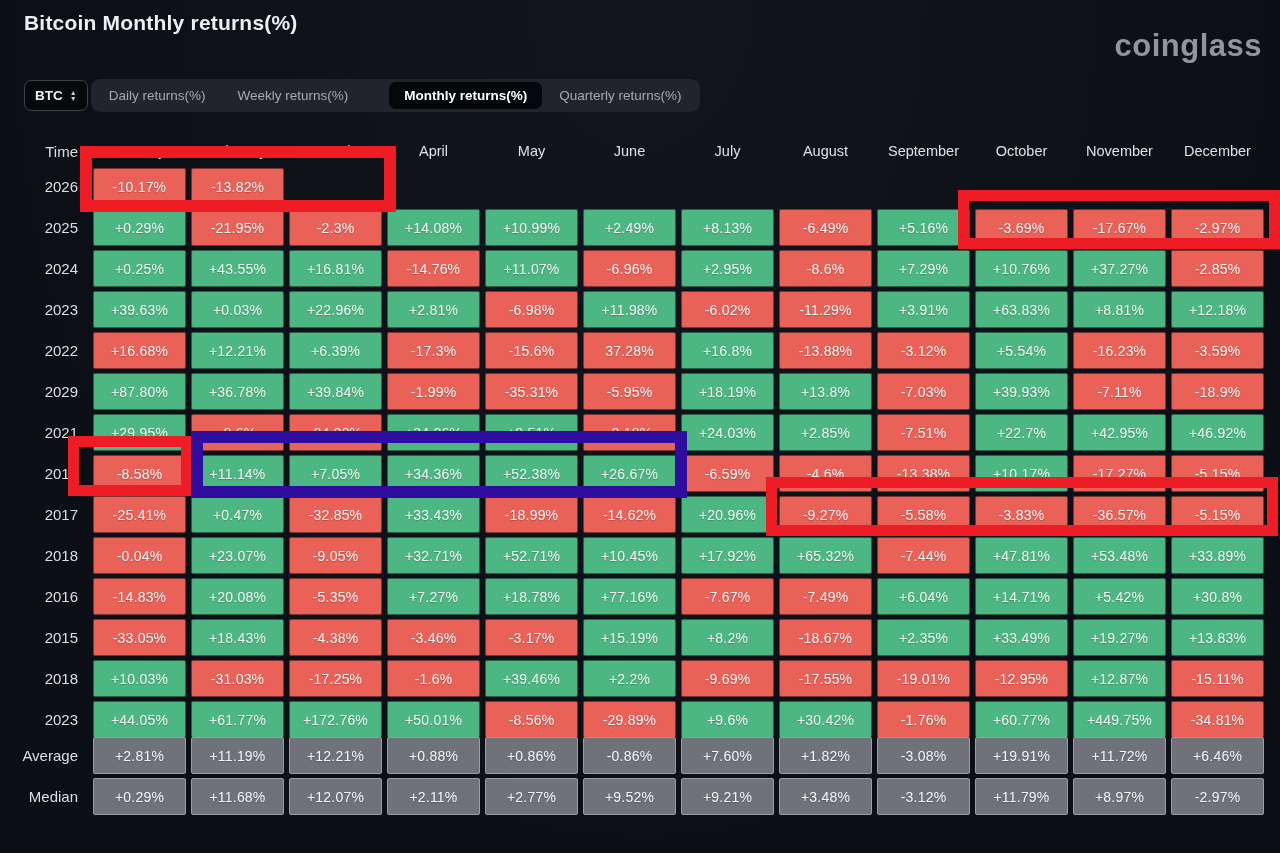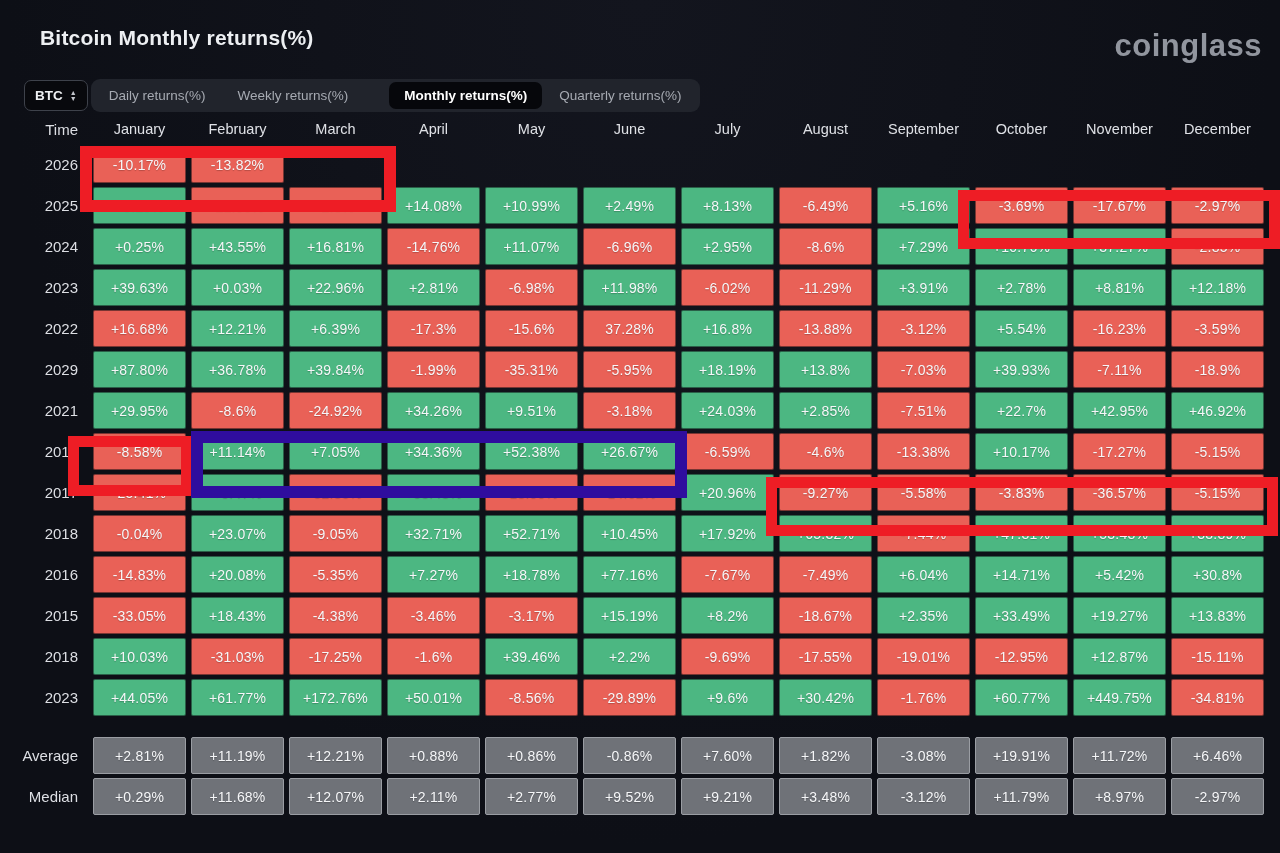--- a/index.html
+++ b/index.html
@@ -3,38 +3,38 @@
 <meta charset="utf-8">
 <style>
   html,body{margin:0;padding:0;}
   body{
     width:1280px;height:853px;overflow:hidden;
     background:#0E1017;
     font-family:"Liberation Sans",sans-serif;
     position:relative;
   }
   .page{position:absolute;inset:0;background:radial-gradient(ellipse at 50% 0%, #13151e 0%, #0d0f16 70%);}
-  .title{position:absolute;left:24px;top:26px;font-size:21px;font-weight:700;color:#EDEFF2;letter-spacing:.2px;margin-left:16px;}
+  .title{position:absolute;left:24px;top:11px;font-size:21px;font-weight:700;color:#EDEFF2;letter-spacing:.2px;}
   .logo{position:absolute;right:18px;top:28px;font-size:31px;font-weight:700;color:#91959E;letter-spacing:.5px;}
   .toolbar{position:absolute;left:24px;top:79px;display:flex;gap:3px;align-items:center;}
   .btc{
     display:flex;align-items:center;gap:7px;height:31px;padding:0 10px;
     background:#08090D;border:1.5px solid #3E424B;border-radius:7px;
     color:#EDEFF2;font-size:13.5px;font-weight:700;cursor:pointer;box-sizing:border-box;
   }
   .updown{display:flex;flex-direction:column;line-height:5px;font-size:7px;color:#C3C6CD;gap:1px;}
   .tabs{display:flex;background:#21242C;border-radius:9px;padding:0 3px;height:33px;align-items:center;gap:2px;}
   .tab{padding:0 15px;font-size:13.5px;color:#A6AAB2;height:27px;display:flex;align-items:center;border-radius:7px;cursor:pointer;white-space:nowrap;}
   .tab.active{background:#06070B;color:#FFFFFF;font-weight:700;margin-left:24px;}
   .table,.summary{
     position:absolute;left:24px;display:grid;
     grid-template-columns:64px repeat(12,93px);
     gap:4px 5px;grid-auto-rows:37px;
   }
-  .table{top:116px;grid-template-rows:26px;}
+  .table{top:138px;grid-template-rows:26px;}
   .summary{top:737px;}
   .ylab{display:flex;align-items:center;justify-content:flex-end;padding-right:10px;color:#DDDFE4;font-size:15px;}
   .mh{display:flex;align-items:center;justify-content:center;color:#DFE1E6;font-size:14.5px;font-weight:500;}
   .cell{
     display:flex;align-items:center;justify-content:center;
     font-size:14px;font-weight:500;color:#F6F7F9;letter-spacing:.2px;
     border-radius:2px;border:1px solid rgba(8,10,14,.5);
     text-shadow:0 1px 1px rgba(0,0,0,.22);
   }
   .cell.green{background:#4CB782;}
@@ -122,21 +122,21 @@
       <div class="ylab">2023</div>
       <div class="cell green">+39.63%</div>
       <div class="cell green">+0.03%</div>
       <div class="cell green">+22.96%</div>
       <div class="cell green">+2.81%</div>
       <div class="cell red">-6.98%</div>
       <div class="cell green">+11.98%</div>
       <div class="cell red">-6.02%</div>
       <div class="cell red">-11.29%</div>
       <div class="cell green">+3.91%</div>
-      <div class="cell green">+2.78%</div>
+      <div class="cell green">+63.83%</div>
       <div class="cell green">+8.81%</div>
       <div class="cell green">+12.18%</div>
       <div class="ylab">2022</div>
       <div class="cell red">+16.68%</div>
       <div class="cell green">+12.21%</div>
       <div class="cell green">+6.39%</div>
       <div class="cell red">-17.3%</div>
       <div class="cell red">-15.6%</div>
       <div class="cell red">37.28%</div>
       <div class="cell green">+16.8%</div>

